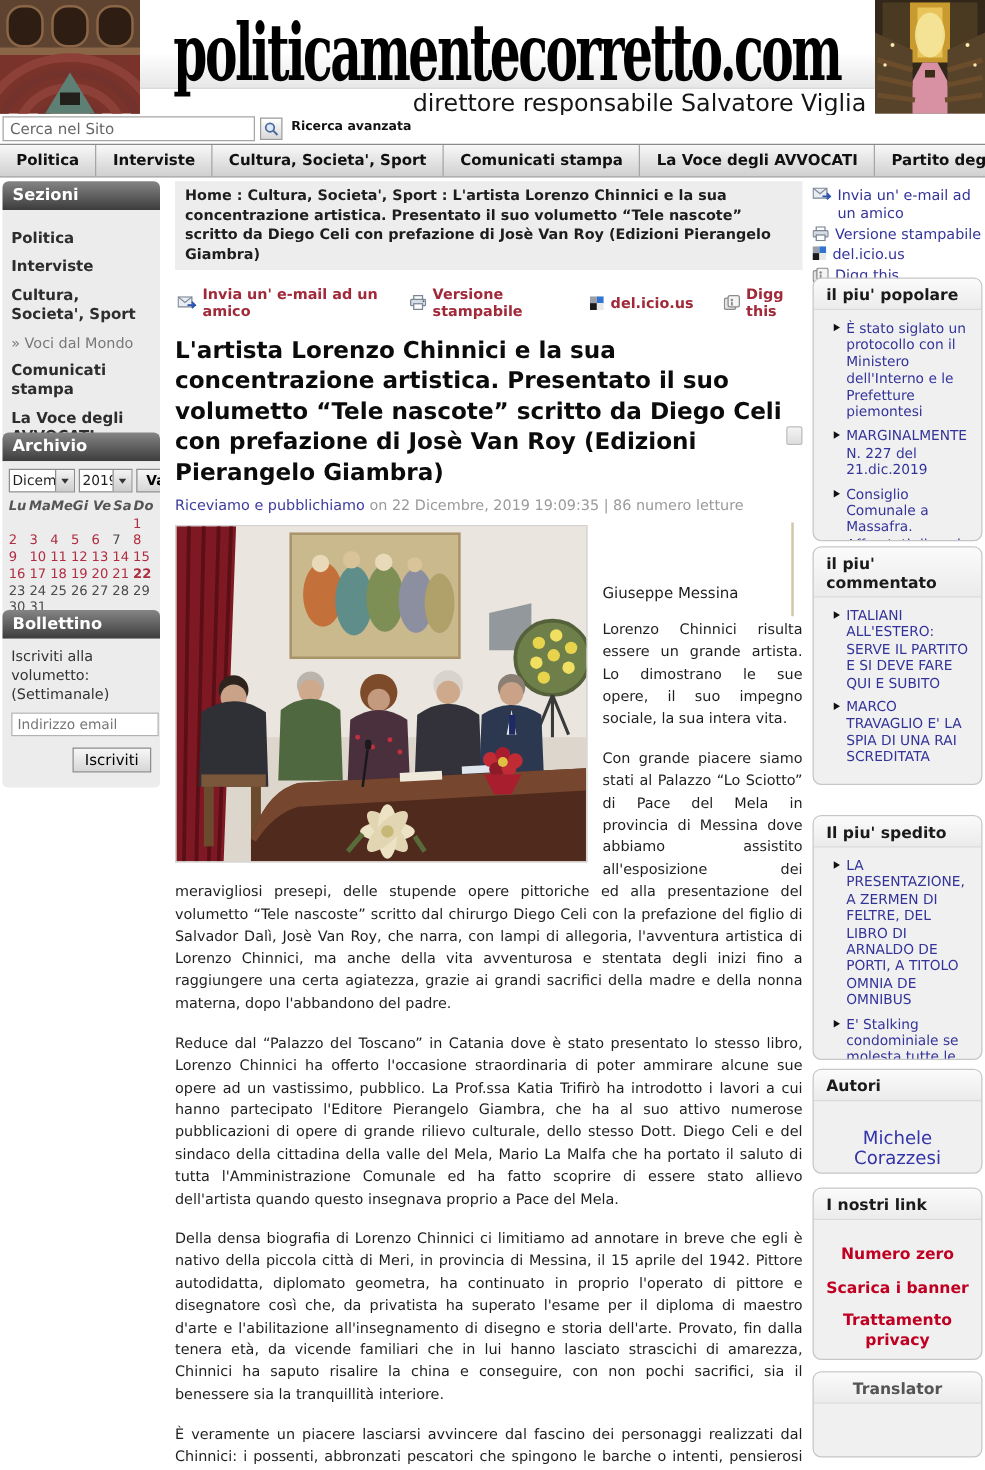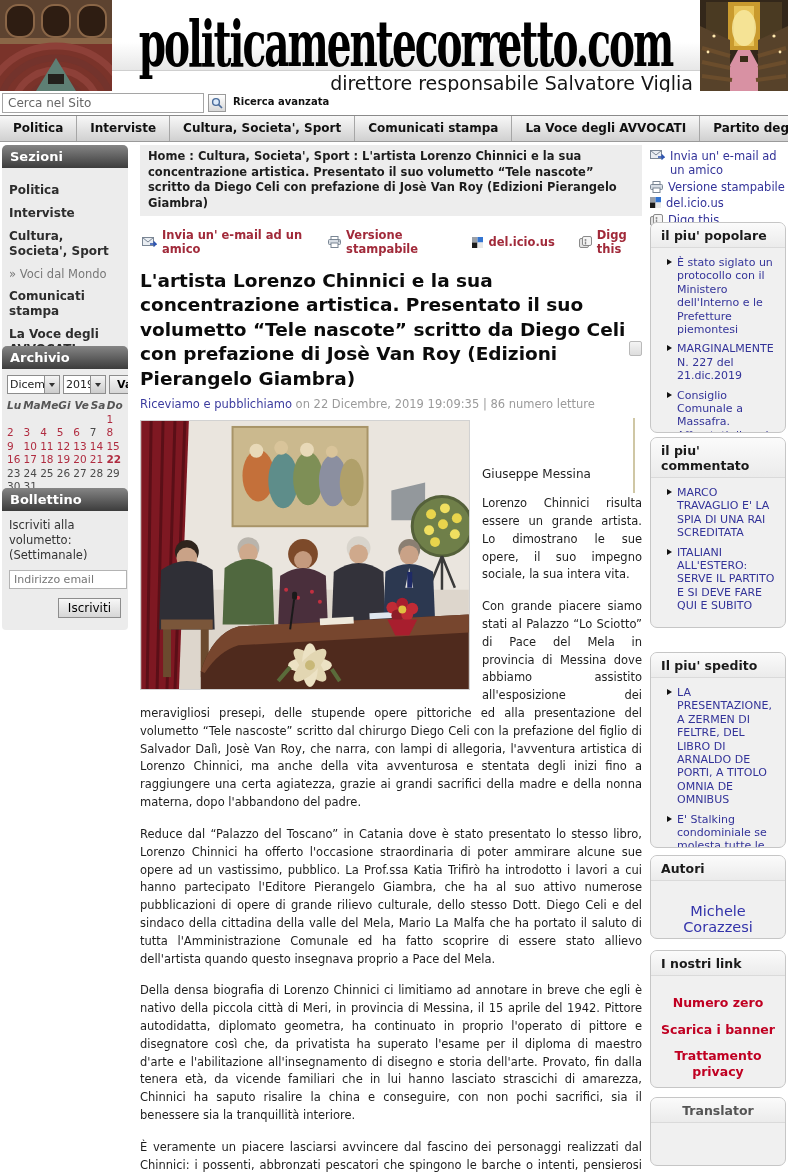--- a/index.html
+++ b/index.html
@@ -473,25 +473,25 @@
         </li>
       </ul>
   </div>
 
   <div class="rbox" style="top:437px; max-height:212px;">
     <div class="rboxh">il piu' commentato</div>
     <ul class="rlist">
 
     <li>
           <span class="blt"></span>
+          <a href="#">ITALIANI ALL'ESTERO: SERVE IL PARTITO E SI DEVE FARE QUI E SUBITO</a>
+        </li>
+        <li>
+          <span class="blt"></span>
           <a href="#">MARCO TRAVAGLIO E' LA SPIA DI UNA RAI SCREDITATA</a>
-        </li>
-        <li>
-          <span class="blt"></span>
-          <a href="#">ITALIANI ALL'ESTERO: SERVE IL PARTITO E SI DEVE FARE QUI E SUBITO</a>
         </li>
       </ul>
   </div>
 
   <div class="rbox" style="top:652px; max-height:196px;">
     <div class="rboxh">Il piu' spedito</div>
     <ul class="rlist">
 
     <li>
           <span class="blt"></span>

